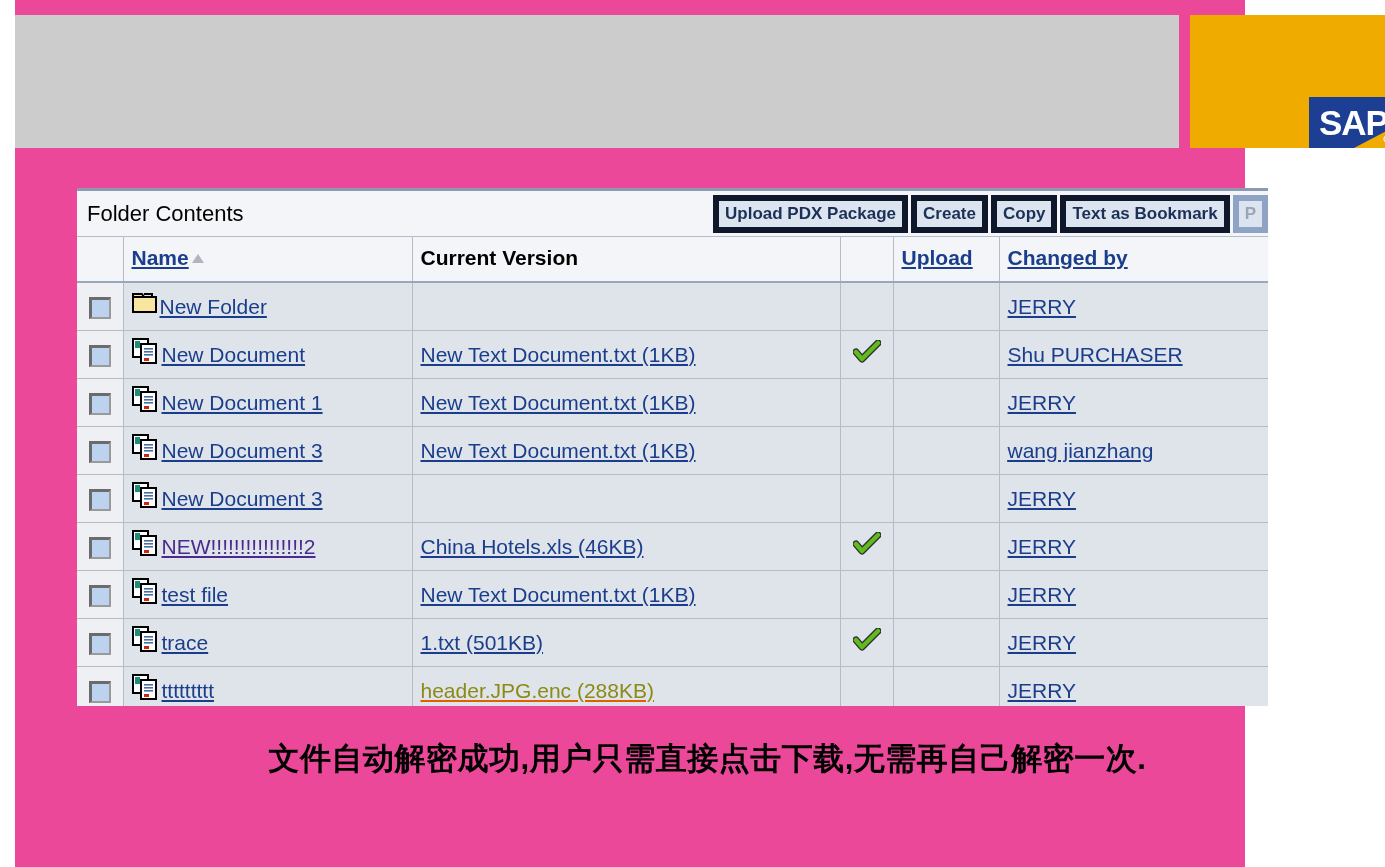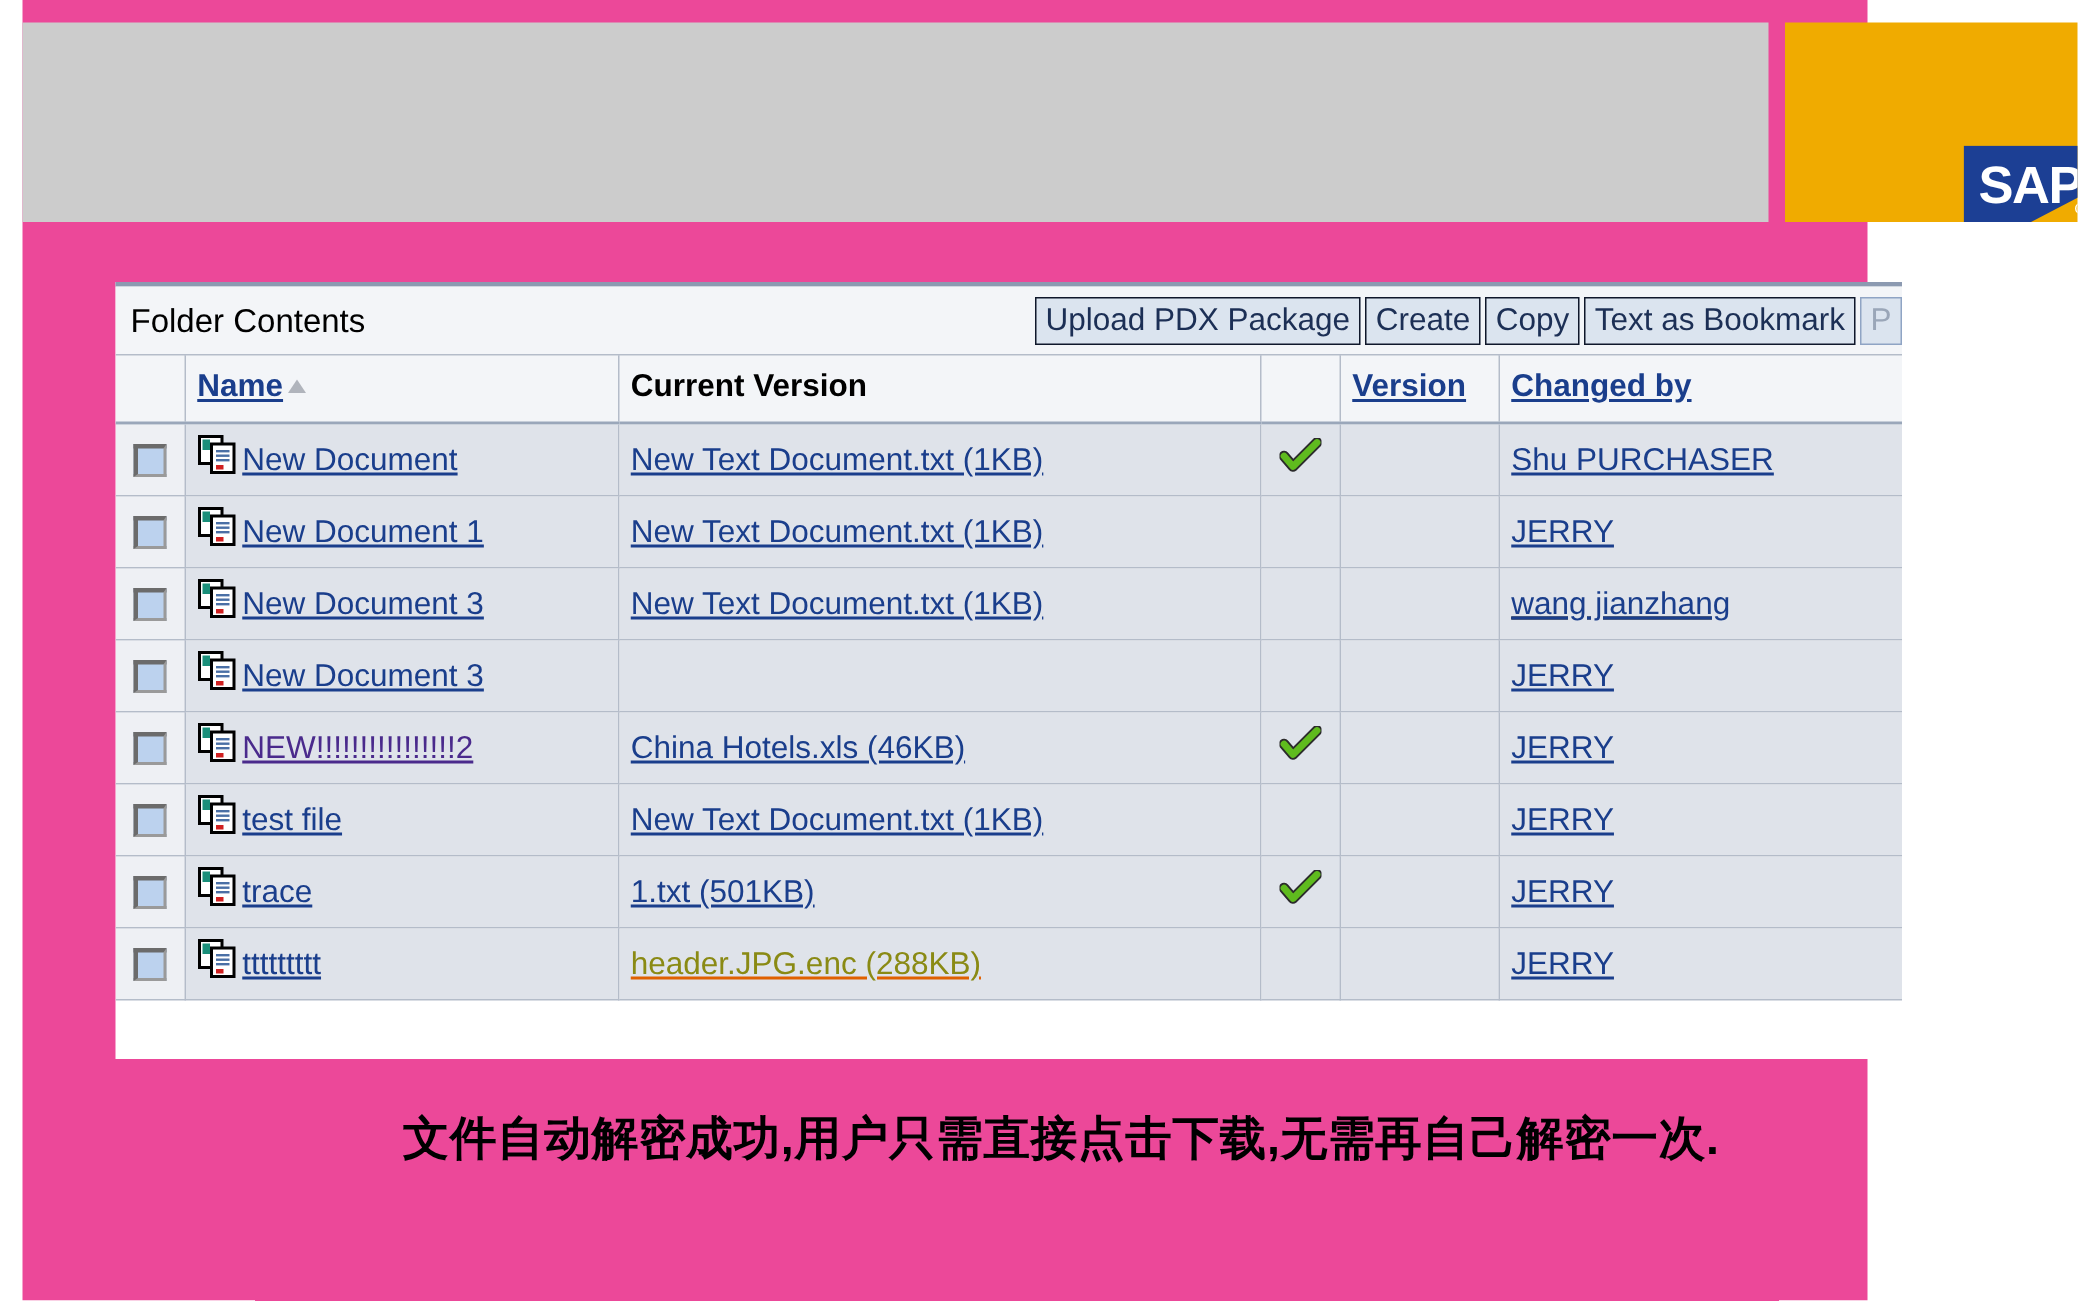--- a/index.html
+++ b/index.html
@@ -80,29 +80,30 @@
     flex: 0 0 auto;
   }
   .toolbar-buttons {
     margin-left: auto;
     display: flex;
     align-items: center;
     gap: 3px;
     padding-right: 0;
   }
   .tbtn {
-    border: 1px solid #0f172a;
+    border: 6px solid #0f172a;
     background: #dbe4ef;
     color: #1c2f55;
-    font-size: 21px;
+    font-size: 17px;
     line-height: 1;
     padding: 4px 6px 5px 6px;
     white-space: nowrap;
     font-family: "Liberation Sans", sans-serif;
     cursor: pointer;
+    font-weight: bold;
   }
   .tbtn.disabled {
     color: #9aa6b8;
     border-color: #8fa4c4;
     cursor: default;
   }
 
   
   tr.head-row th {
     background: #f3f5f8;
@@ -237,33 +238,50 @@
       </tr>
 
       <tr class="head-row">
         <th></th>
         <th class="lnk">
           <a class="lnk" href="#">Name</a><span class="sort-caret"></span>
         </th>
         <th>Current Version</th>
         <th></th>
         <th class="lnk">
-          <a class="lnk" href="#">Version</a>
+          <a class="lnk" href="#">Upload</a>
         </th>
         <th class="lnk" style="border-right:none">
           <a class="lnk" href="#">Changed by</a>
         </th>
       </tr>
 
       </tbody>
         <tbody id="rows-body">
           <tr class="data-row">
             <td class="c-check"><span class="cbox"></span></td>
             <td>
               <span class="namecell">
+                <span class="icon"><svg width="26" height="22" viewBox="0 0 26 22">
+                    <path d="M1 5 L1 20 L24 20 L24 5 Z" fill="#f7e5a0" stroke="#000" stroke-width="2"></path>
+                    <path d="M1 5 L1 2 L10 2 L12 5 Z" fill="#f7e5a0" stroke="#000" stroke-width="2"></path>
+                    <path d="M12 2 L20 2 L20 5" fill="none" stroke="#000" stroke-width="2"></path>
+                  </svg></span>
+                <a class="lnk" href="#">New Folder</a>
+              </span>
+            </td>
+            <td></td>
+            <td style="text-align: center;"></td>
+            <td></td>
+            <td style="border-right: none;"><a class="lnk" href="#">JERRY</a></td>
+          </tr>
+          <tr class="data-row">
+            <td class="c-check"><span class="cbox"></span></td>
+            <td>
+              <span class="namecell">
                 <span class="icon"><svg width="28" height="26" viewBox="0 0 28 26">
                     <rect x="1" y="1" width="15" height="18" fill="#ffffff" stroke="#000" stroke-width="2"></rect>
                     <rect x="3" y="3" width="5" height="7" fill="#1a8f7a"></rect>
                     <rect x="9" y="6" width="15" height="19" fill="#ffffff" stroke="#000" stroke-width="2"></rect>
                     <g fill="#4a6fa5">
                       <rect x="12" y="10" width="9" height="1.6"></rect>
                       <rect x="12" y="13" width="9" height="1.6"></rect>
                       <rect x="12" y="16" width="9" height="1.6"></rect>
                     </g>
                     <rect x="12" y="20" width="5" height="3" fill="#d02020"></rect>

